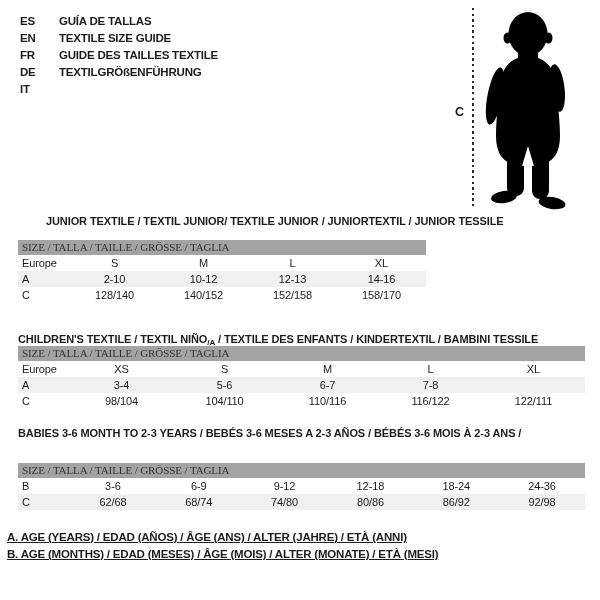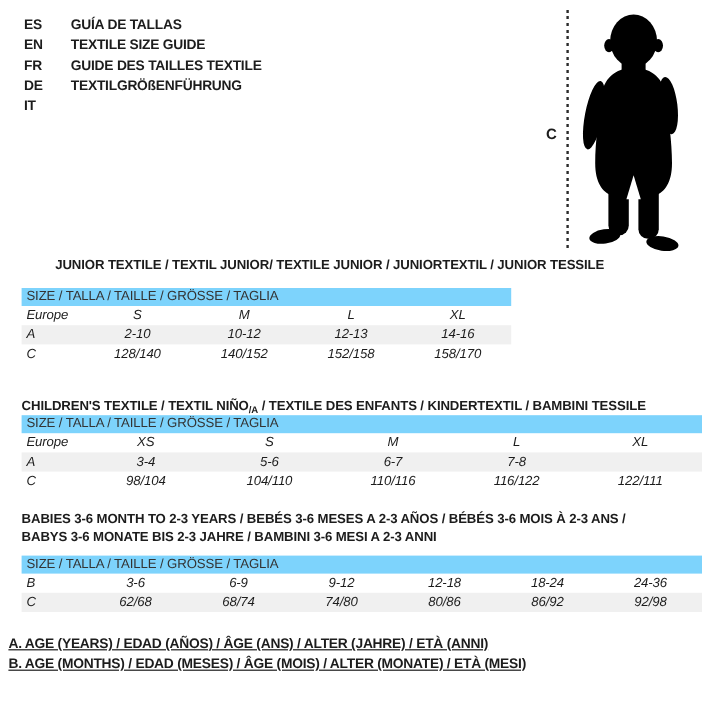--- a/index.html
+++ b/index.html
@@ -22,23 +22,23 @@
     background:repeating-linear-gradient(to bottom,#2b2b2b 0 2.5px,transparent 2.5px 5.6px);}
   .height-label{left:455px;top:105px;font-size:12.5px;font-weight:700;}
 
   
   .section-title{font-size:11px;font-weight:700;letter-spacing:-0.1px;
     white-space:nowrap;line-height:15px;}
   .sub{font-size:8px;vertical-align:-2px;}
 
   
   .size-table{position:absolute;font-size:11px;letter-spacing:-0.1px;}
-  .t-bar{height:15px;line-height:15px;background:#7dd3fc;color:#333333;
-    padding-left:4px;white-space:nowrap;}
-  .t-row{display:grid;height:16px;line-height:16px;align-items:center;font-style:italic;}
+  .t-bar{height:15px;line-height:15px;background:#a3a3a3;color:#333333;
+    padding-left:4px;white-space:nowrap;font-family:Liberation Serif, serif;}
+  .t-row{display:grid;height:16px;line-height:16px;align-items:center;}
   .cols4{grid-template-columns:52px repeat(4,1fr);}
   .cols5{grid-template-columns:52px repeat(5,1fr);}
   .cols6{grid-template-columns:52px repeat(6,1fr);}
   .t-label{padding-left:4px;text-align:left;}
   .t-cell{text-align:center;}
   .shaded{background:#f0f0f0;}
 
   
   .legend{left:7px;top:529px;text-decoration:underline;}
   .legend-line{height:17px;line-height:17px;font-size:11.5px;font-weight:700;
@@ -139,21 +139,20 @@
     <span class="t-cell">98/104</span>
     <span class="t-cell">104/110</span>
     <span class="t-cell">110/116</span>
     <span class="t-cell">116/122</span>
     <span class="t-cell">122/111</span>
   </div>
 </div>
 
 <div class="abs section-title" style="left:18px;top:426px;">
   <div>BABIES 3-6 MONTH TO 2-3 YEARS / BEBÉS 3-6 MESES A 2-3 AÑOS / BÉBÉS 3-6 MOIS À 2-3 ANS /</div>
-  <div>BABYS 3-6 MONATE BIS 2-3 JAHRE / BAMBINI 3-6 MESI A 2-3 ANNI</div>
 </div>
 <div class="size-table" style="left:18px;top:463px;width:567px;">
   <div class="t-bar">SIZE / TALLA / TAILLE / GRÖSSE / TAGLIA</div>
   <div class="t-row cols6">
     <span class="t-label">B</span>
     <span class="t-cell">3-6</span>
     <span class="t-cell">6-9</span>
     <span class="t-cell">9-12</span>
     <span class="t-cell">12-18</span>
     <span class="t-cell">18-24</span>

